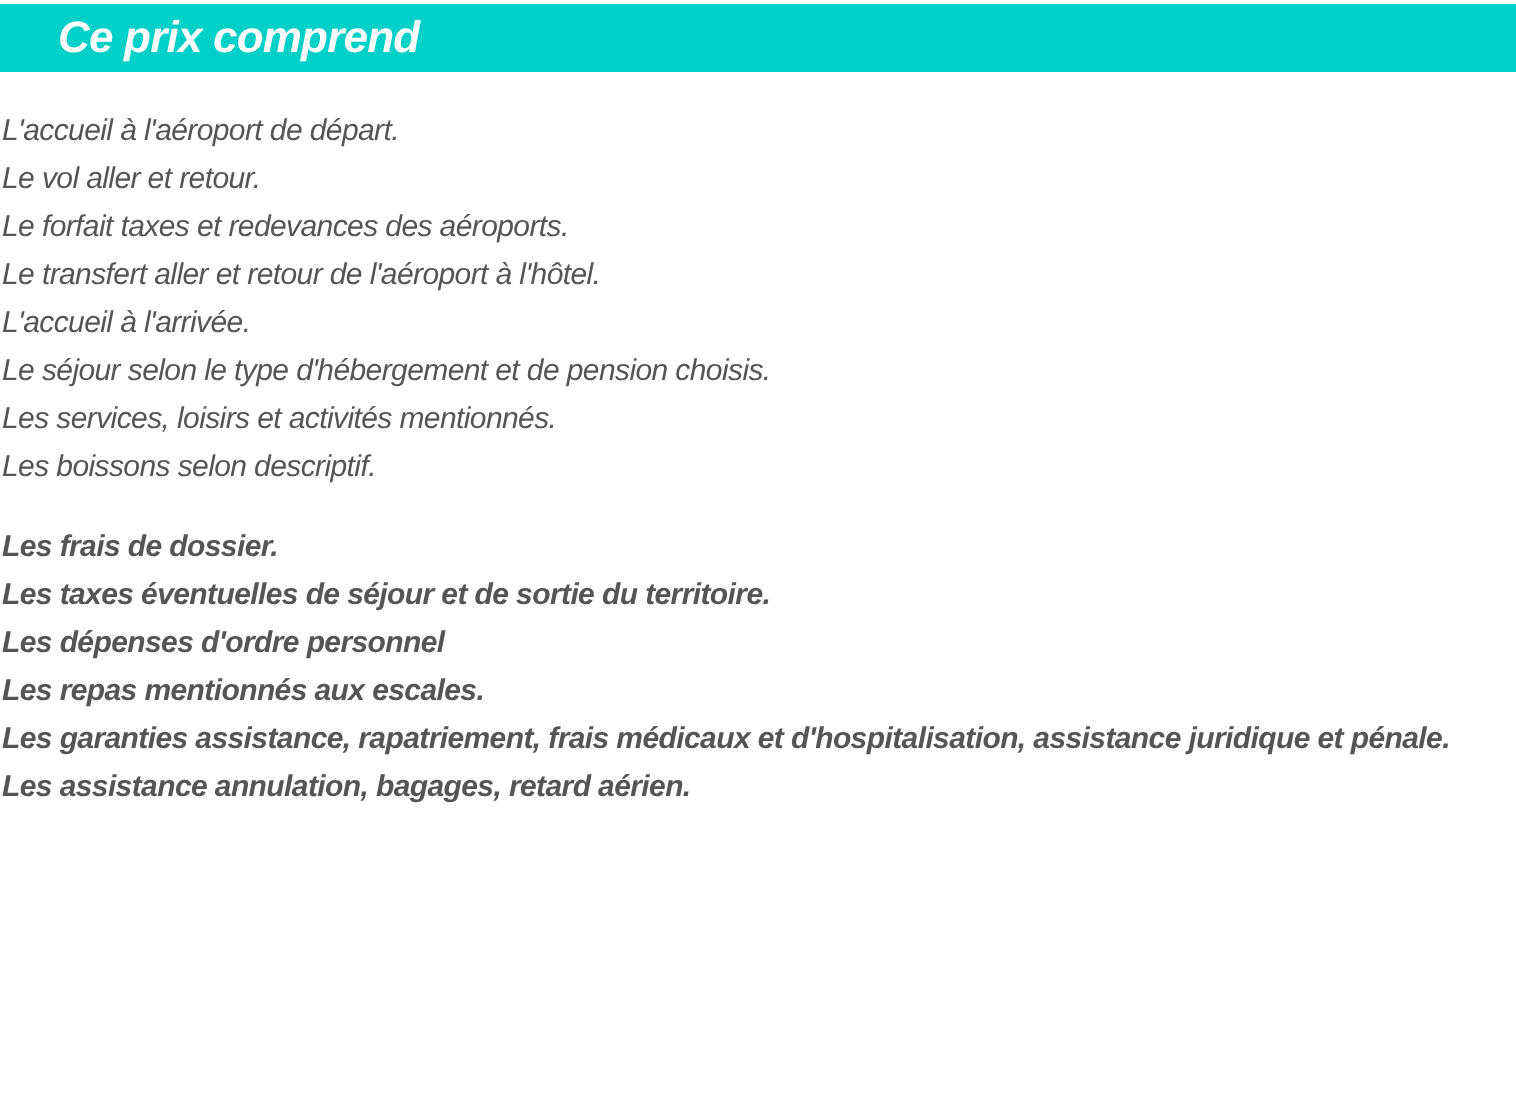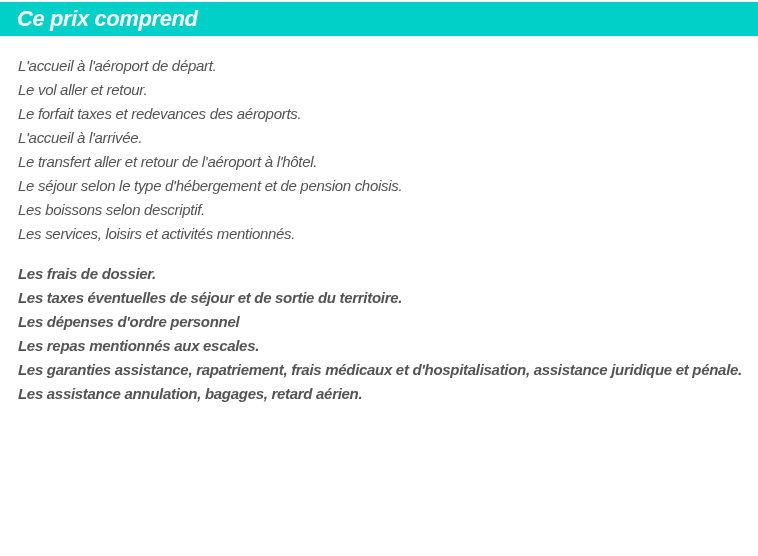--- a/index.html
+++ b/index.html
@@ -27,23 +27,24 @@
   }
   .bar-1 { margin-top: 2px; }
   .bar-2 { margin-top: 49px; height: 37px; }
   .section-bar .bar-title {
     color: var(--header-text);
     font-style: italic;
     font-weight: 700;
     font-size: 22px;
     letter-spacing: -0.4px;
     white-space: nowrap;
+    margin-left: 12px;
   }
   .item-list {
-    padding-left: 18px;
+    padding-left: 1px;
     font-style: italic;
     font-size: 15px;
     line-height: 24px;
     letter-spacing: -0.3px;
     color: var(--body-text);
   }
   .list-1 { margin-top: 18px; }
   .list-2 { margin-top: 16px; font-weight: bold; }
   .item-list p {
     margin: 0;
@@ -56,25 +57,25 @@
 <div class="page">
 
   <div class="section-bar bar-1">
     <span class="bar-title">Ce prix comprend</span>
   </div>
 
   <div class="item-list list-1">
     <p>L'accueil à l'aéroport de départ.</p>
     <p>Le vol aller et retour.</p>
     <p>Le forfait taxes et redevances des aéroports.</p>
+    <p>Le transfert aller et retour de l'aéroport à l'hôtel.</p>
     <p>L'accueil à l'arrivée.</p>
-    <p>Le transfert aller et retour de l'aéroport à l'hôtel.</p>
     <p>Le séjour selon le type d'hébergement et de pension choisis.</p>
+    <p>Les services, loisirs et activités mentionnés.</p>
     <p>Les boissons selon descriptif.</p>
-    <p>Les services, loisirs et activités mentionnés.</p>
   </div>
 
 
   <div class="item-list list-2">
     <p>Les frais de dossier.</p>
     <p>Les taxes éventuelles de séjour et de sortie du territoire.</p>
     <p>Les dépenses d'ordre personnel</p>
     <p>Les repas mentionnés aux escales.</p>
     <p>Les garanties assistance, rapatriement, frais médicaux et d'hospitalisation, assistance juridique et pénale.</p>
     <p>Les assistance annulation, bagages, retard aérien.</p>

